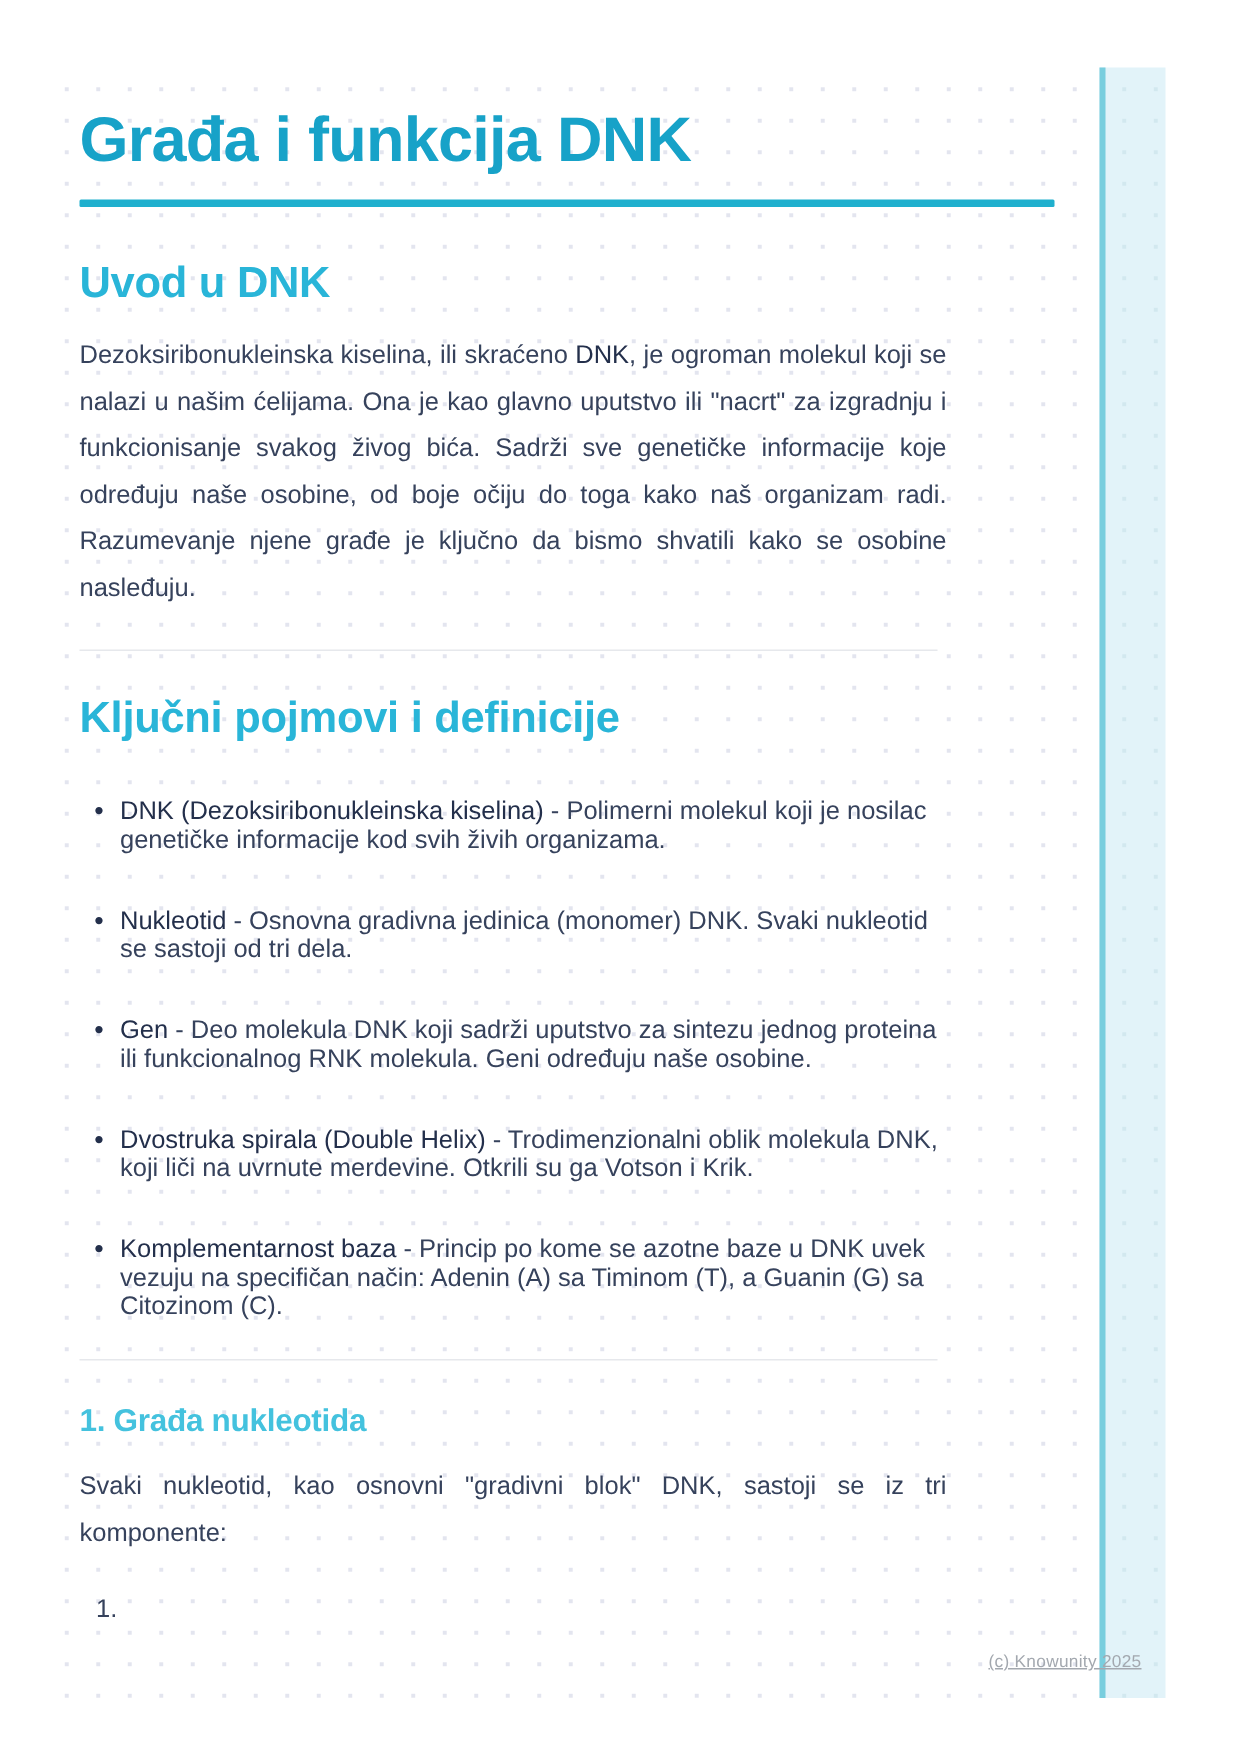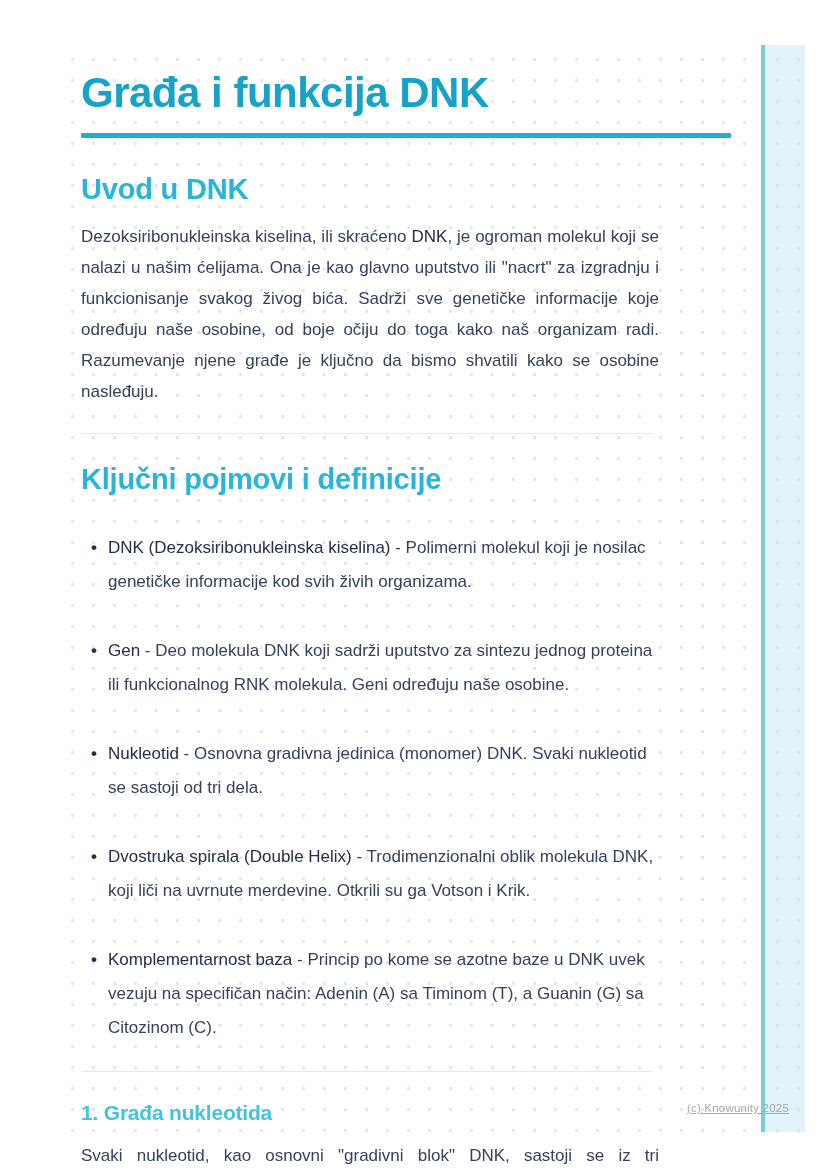--- a/index.html
+++ b/index.html
@@ -5,21 +5,21 @@
   :root{
     --heading1:#17a2c8; --heading2:#29b5d8; --heading3:#44c2de;
     --rule:#1fb0ce; --body:#36425c; --bold:#232f4b; --divider:#e6e8ec;
     --dot:#e3e5ef; --stripe-line:#79cede; --stripe-band:#e2f3f9; --footer:#a3a8af;
     --paper:#ffffff;
   }
   *{margin:0;padding:0;box-sizing:border-box;}
   html,body{width:828px;height:1171px;background:#fff;overflow:hidden;
     font-family:"Liberation Sans","DejaVu Sans",sans-serif;}
   .page{
-    position:absolute;left:58px;top:45px;width:747px;height:1087px;
+    position:absolute;left:30px;top:45px;width:747px;height:1087px;
     background-color:var(--paper);
     background-image:radial-gradient(var(--dot) 1.4px, transparent 1.5px);
     background-size:21px 21px;background-position:4px 4px;
   }
   .stripe{
     position:absolute;top:0;right:0;bottom:0;width:44px;
     border-left:4px solid var(--stripe-line);
     background-color:var(--stripe-band);
     background-image:radial-gradient(#d2e8ef 1.4px, transparent 1.5px);
     background-size:21px 21px;background-position:2px 4px;
@@ -28,21 +28,21 @@
   h1{font-size:42px;line-height:1.12;font-weight:800;color:var(--heading1);letter-spacing:-0.5px;}
   .rule{width:650px;height:5px;background:var(--rule);margin-top:17px;border-radius:1px;}
   h2{font-size:29px;font-weight:800;color:var(--heading2);letter-spacing:-0.2px;}
   .h2-uvod{margin-top:35px;}
   .h2-section{margin-top:0;}
   h3{font-size:21px;font-weight:700;color:var(--heading3);margin-top:26px;letter-spacing:-0.2px;}
   p.body{width:578px;font-size:17px;line-height:31px;color:var(--body);text-align:justify;margin-top:15px;}
   p.body .b, li .b{font-weight:400;color:var(--bold);}
   .divider{width:572px;border:none;border-top:1px solid var(--divider);margin:26px 0 29px 0;}
   ul.terms{list-style:none;width:575px;margin-top:18px;}
-  ul.terms li{position:relative;padding-left:27px;font-size:17px;line-height:34px;color:var(--body);margin-bottom:11px;margin-top:35px;}
+  ul.terms li{position:relative;padding-left:27px;font-size:17px;line-height:19px;color:var(--body);margin-bottom:11px;margin-top:35px;}
   ul.terms li::before{content:"•";position:absolute;left:10px;top:0;color:var(--bold);font-weight:700;}
   ol.steps{list-style:none;width:560px;margin-top:22px;}
   ol.steps li{position:relative;padding-left:28px;font-size:17px;line-height:27px;color:var(--body);}
   ol.steps .num{position:absolute;left:11px;top:0;color:var(--body);}
   .footer{position:absolute;right:16px;bottom:18px;font-size:11.5px;color:var(--footer);z-index:2;letter-spacing:0.2px;text-decoration:underline;}
 </style>
 </head>
 <body>
 
 <div class="page">
@@ -53,22 +53,22 @@
     <div class="rule"></div>
 
     <h2 class="h2-uvod">Uvod u DNK</h2>
     <p class="body"><span>Dezoksiribonukleinska kiselina, ili skraćeno </span><span class="b">DNK</span><span>, je ogroman molekul koji se nalazi u našim ćelijama. Ona je kao glavno uputstvo ili "nacrt" za izgradnju i funkcionisanje svakog živog bića. Sadrži sve genetičke informacije koje određuju naše osobine, od boje očiju do toga kako naš organizam radi. Razumevanje njene građe je ključno da bismo shvatili kako se osobine nasleđuju.</span></p>
 
     <hr class="divider">
 
     <h2 class="h2-section">Ključni pojmovi i definicije</h2>
     <ul class="terms">
       <li><span class="b">DNK (Dezoksiribonukleinska kiselina)</span><span> - Polimerni molekul koji je nosilac genetičke informacije kod svih živih organizama.</span></li>
+      <li><span class="b">Nukleotid</span><span> - Osnovna gradivna jedinica (monomer) DNK. Svaki nukleotid se sastoji od tri dela.</span></li>
       <li><span class="b">Gen</span><span> - Deo molekula DNK koji sadrži uputstvo za sintezu jednog proteina ili funkcionalnog RNK molekula. Geni određuju naše osobine.</span></li>
-      <li><span class="b">Nukleotid</span><span> - Osnovna gradivna jedinica (monomer) DNK. Svaki nukleotid se sastoji od tri dela.</span></li>
       <li><span class="b">Dvostruka spirala (Double Helix)</span><span> - Trodimenzionalni oblik molekula DNK, koji liči na uvrnute merdevine. Otkrili su ga Votson i Krik.</span></li>
       <li><span class="b">Komplementarnost baza</span><span> - Princip po kome se azotne baze u DNK uvek vezuju na specifičan način: Adenin (A) sa Timinom (T), a Guanin (G) sa Citozinom (C).</span></li>
     </ul>
 
     <hr class="divider">
 
     <h3>1. Građa nukleotida</h3>
     <p class="body"><span>Svaki nukleotid, kao osnovni "gradivni blok" DNK, sastoji se iz tri komponente:</span></p>
 
     <ol class="steps">

